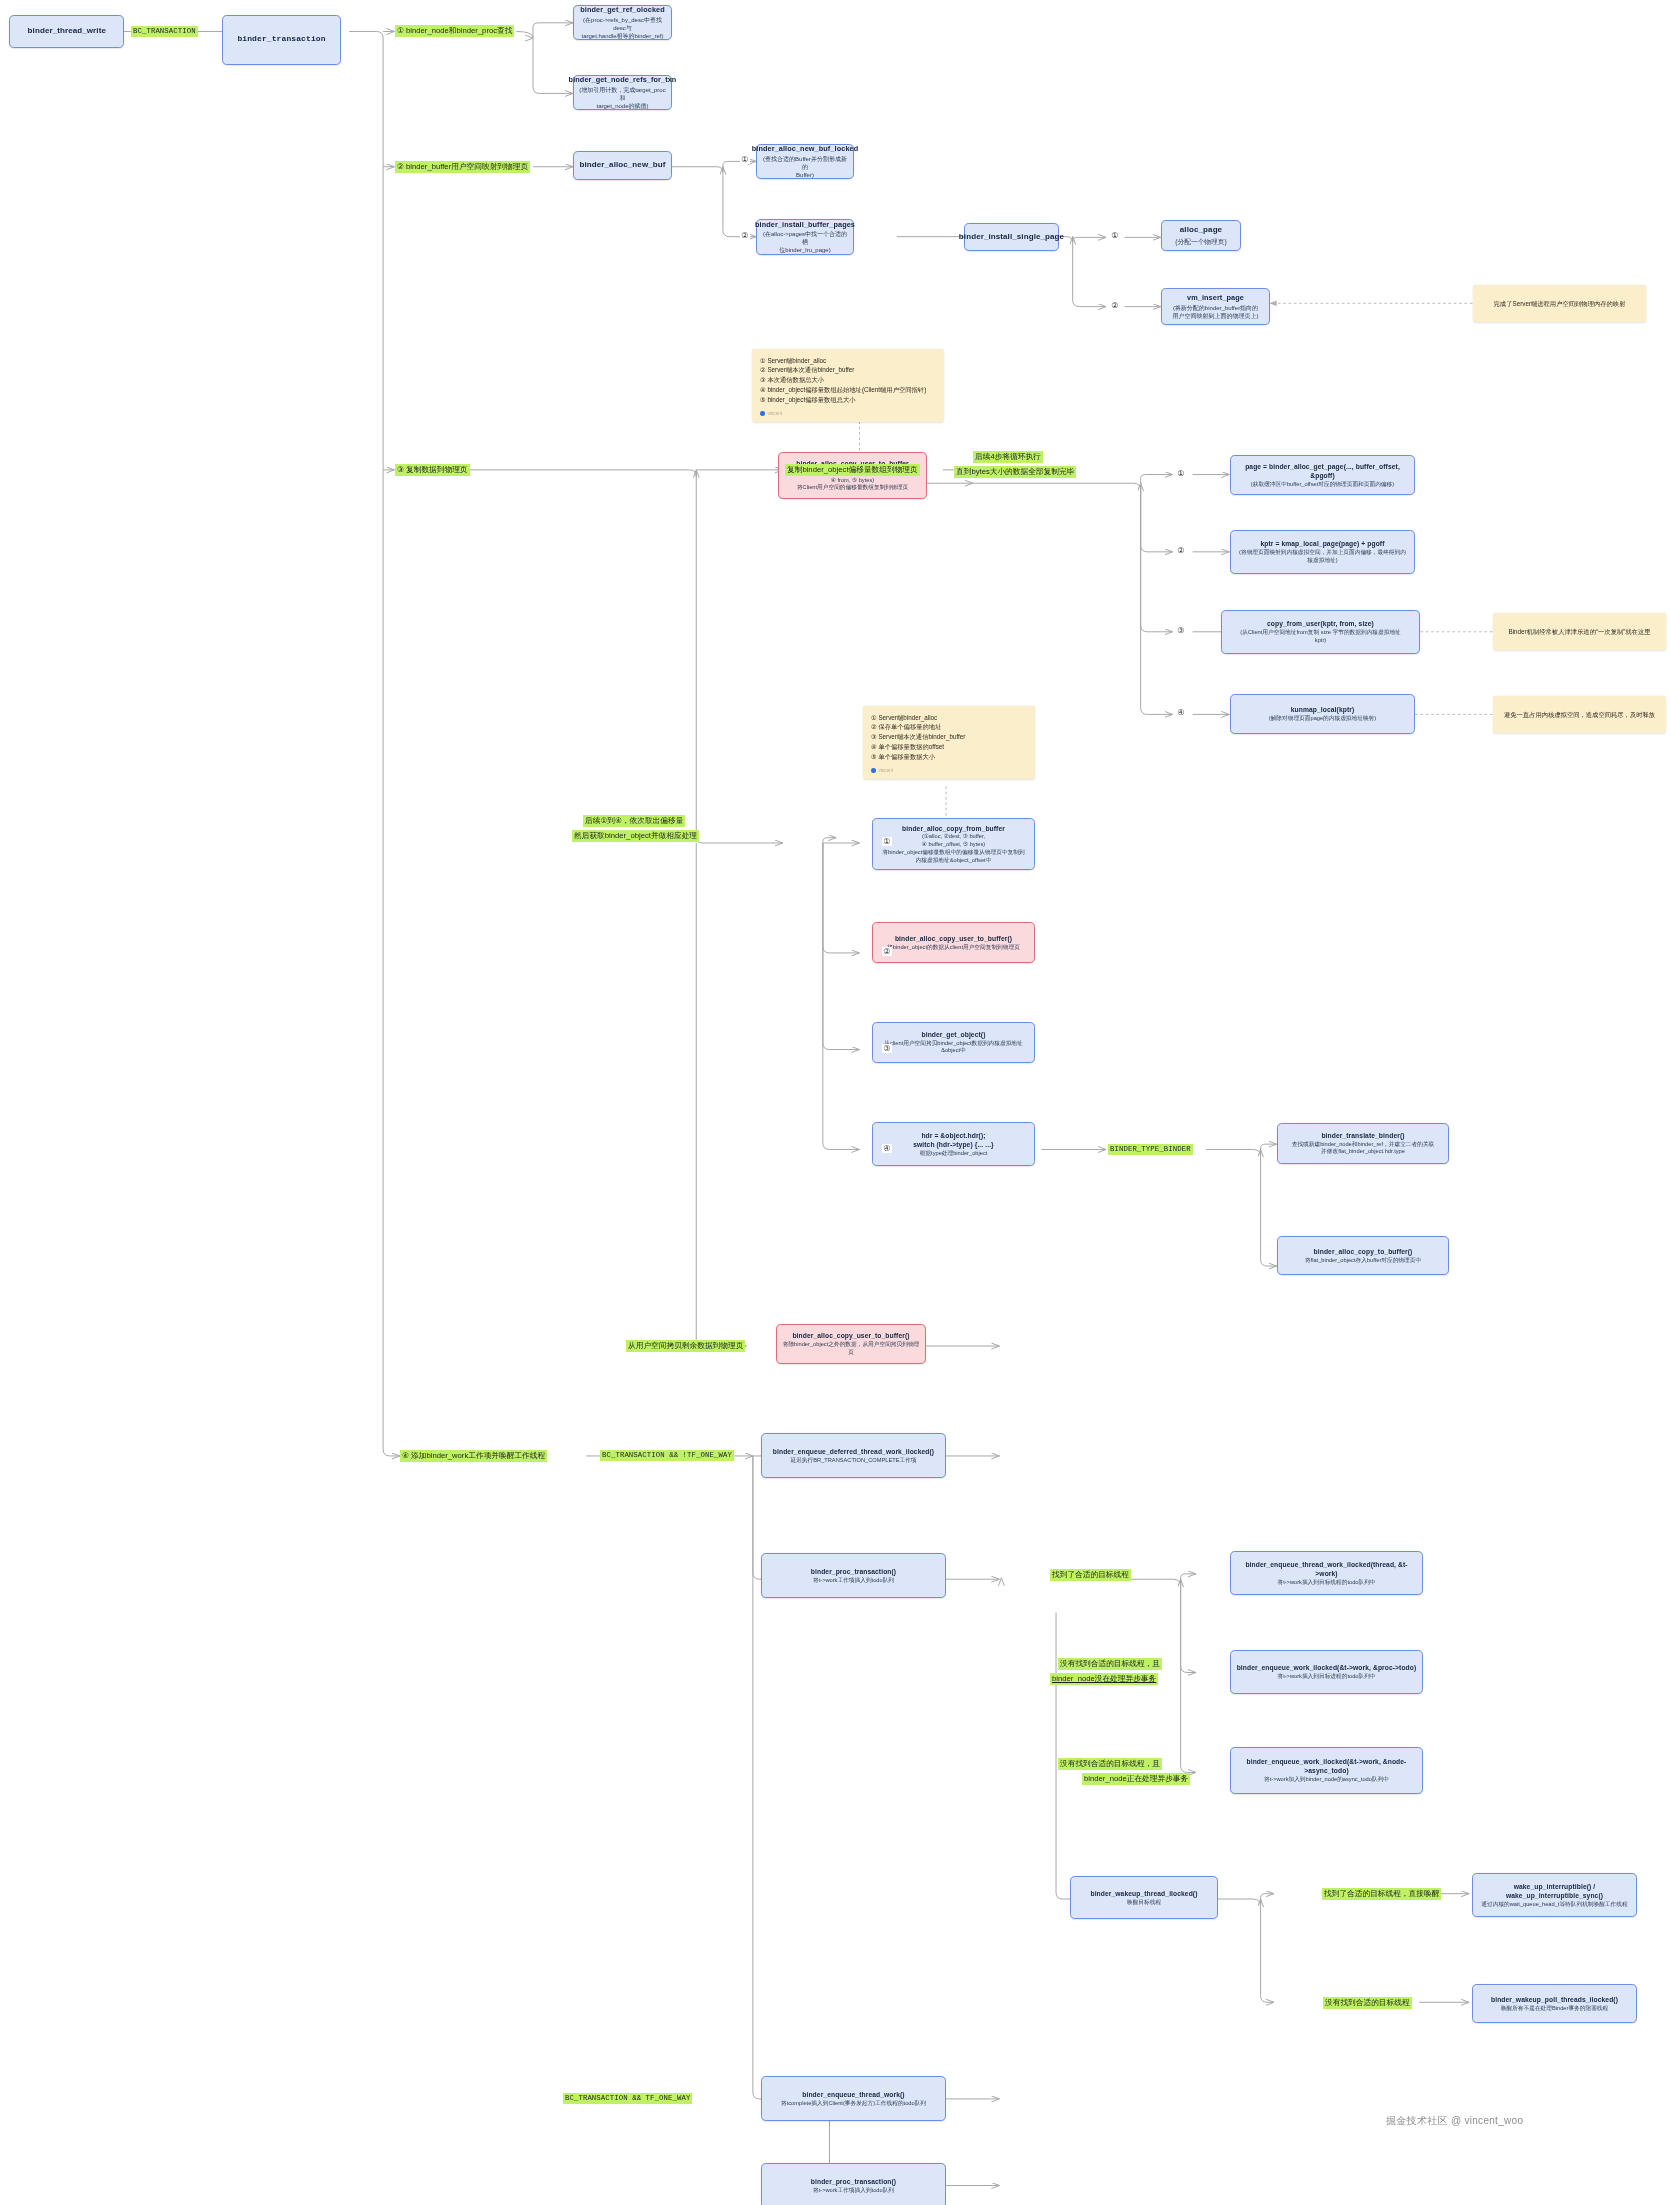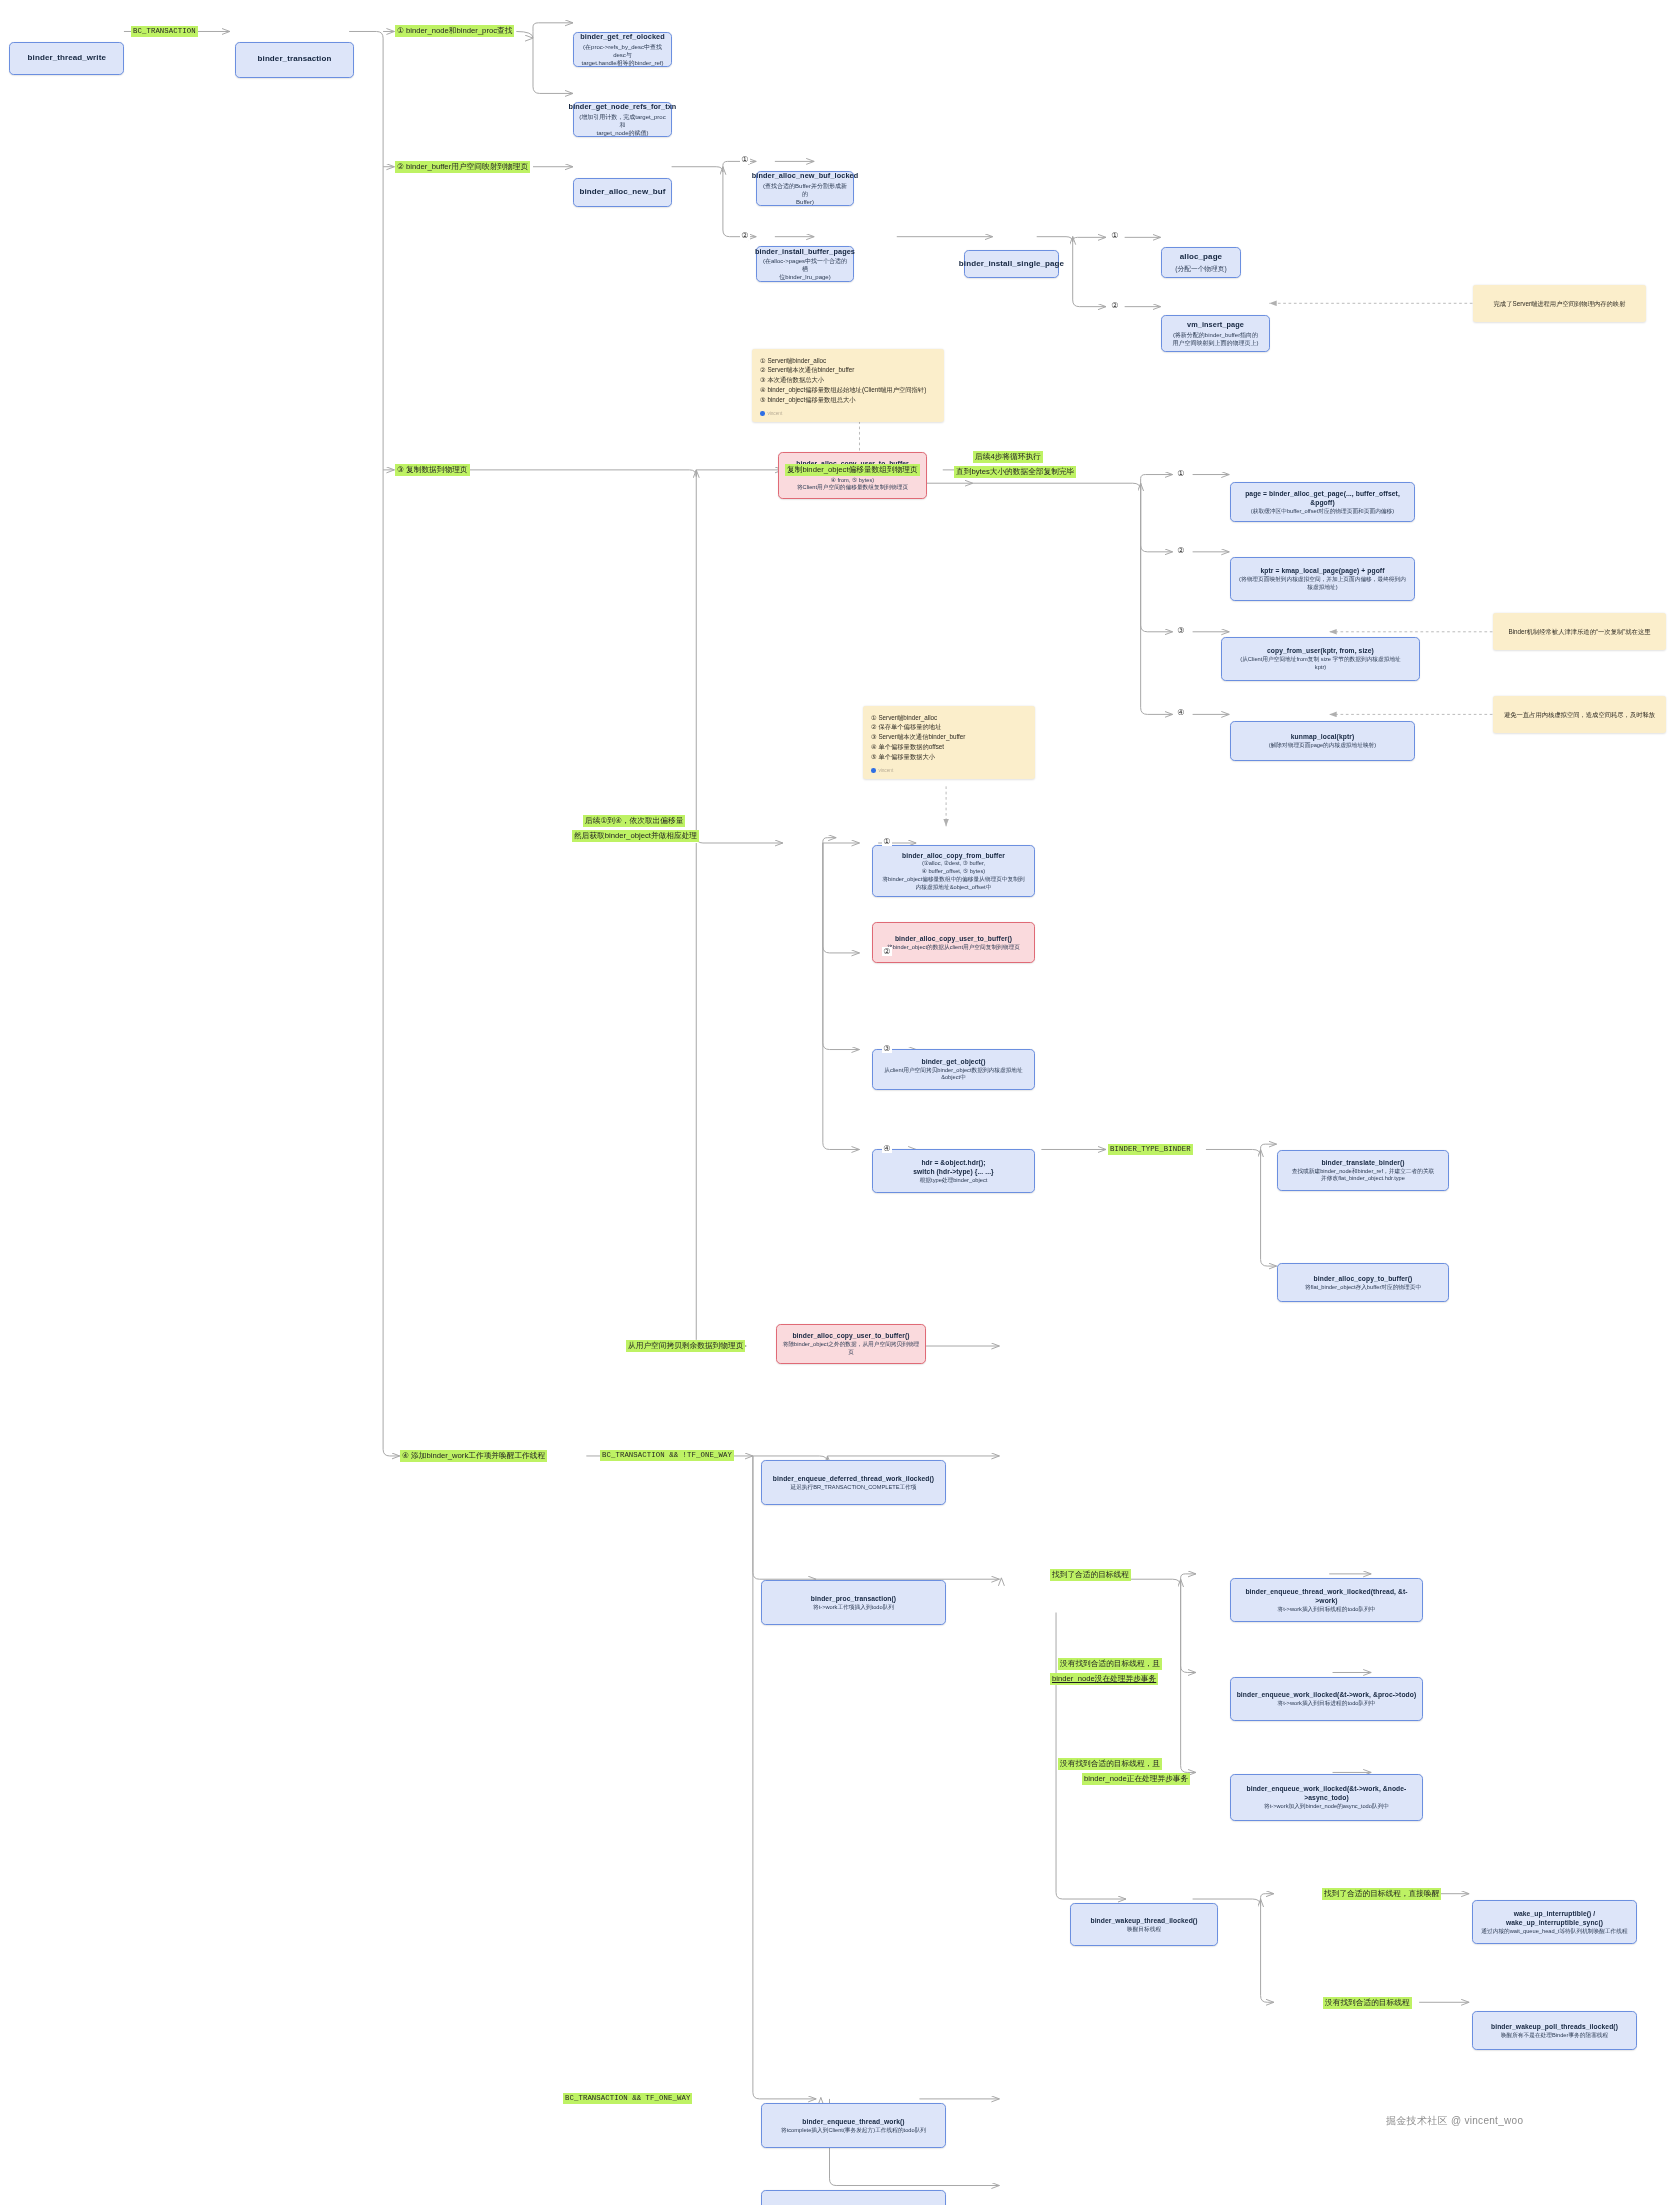--- a/index.html
+++ b/index.html
@@ -25,21 +25,20 @@
     align-items: center;
     justify-content: center;
     text-align: center;
     padding: 4px 5.3px;
     line-height: 1.35;
   }
   .node.blue {
     background: #dde5f9;
     border: 1.1px solid #6b8fe0;
     box-shadow: 0 0.7px 1.3px rgba(0,0,0,0.10);
-    margin-top: 27px;
   }
   .node.red {
     background: #fadadd;
     border: 1.1px solid #e06a76;
     box-shadow: 0 0.7px 1.3px rgba(0,0,0,0.10);
   }
   .node .ttl {
     font-weight: bold;
     font-size: 8px;
     color: #14253f;
@@ -222,21 +221,21 @@
       <path d="M2240,1072 L1995,1072"></path>
       <path d="M1290,632 L1290,690"></path>
       <path d="M1420,1180 L1420,1240"></path>
     </g>
   </svg>
 
   <div class="node blue" style="left:9.3px; top:14.7px; width:115px; height:33px;">
     <div class="ttl">binder_thread_write</div>
   </div>
 
-  <div class="node blue" style="left:235px; top:14.7px; width:119px; height:36px;">
+  <div class="node blue" style="left:222px; top:14.7px; width:119px; height:50px;font-family:Liberation Mono, monospace;">
     <div class="ttl">binder_transaction</div>
   </div>
 
   <div class="node blue sm" style="left:573px; top:5.3px; width:99px; height:35px;">
     <div class="ttl">binder_get_ref_olocked</div>
     <div class="sub" style="white-space:pre-line">(在proc-&gt;refs_by_desc中查找desc与
 target.handle相等的binder_ref)</div>
   </div>
 
   <div class="node blue sm" style="left:573px; top:75px; width:99px; height:35px;">

